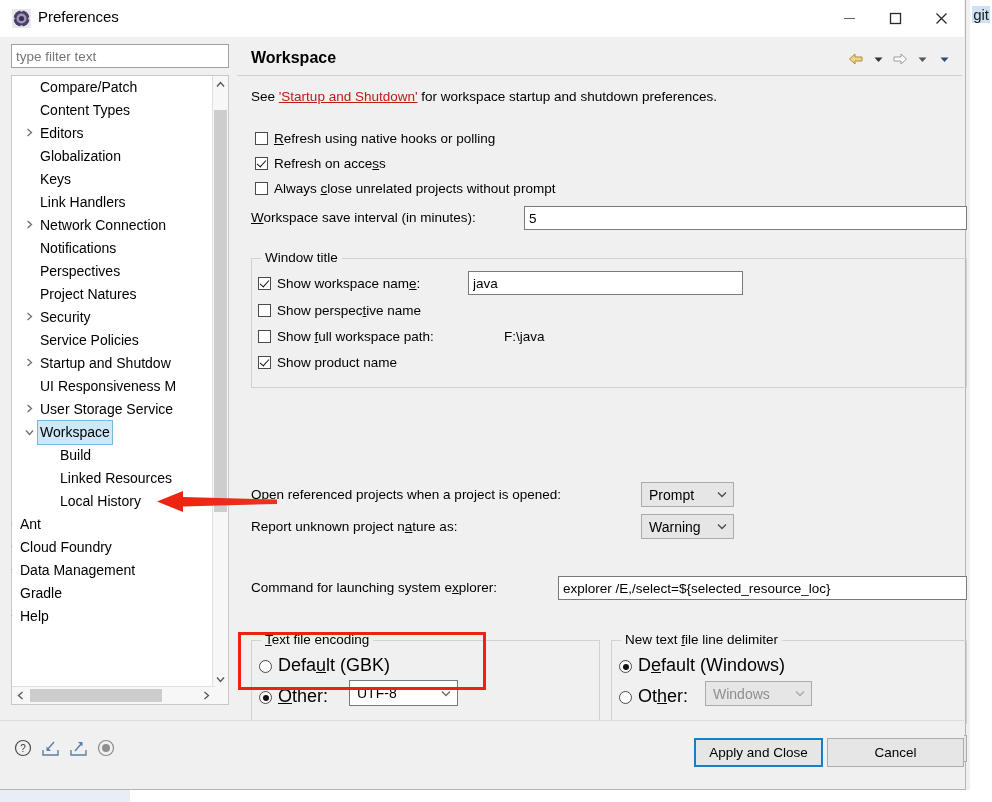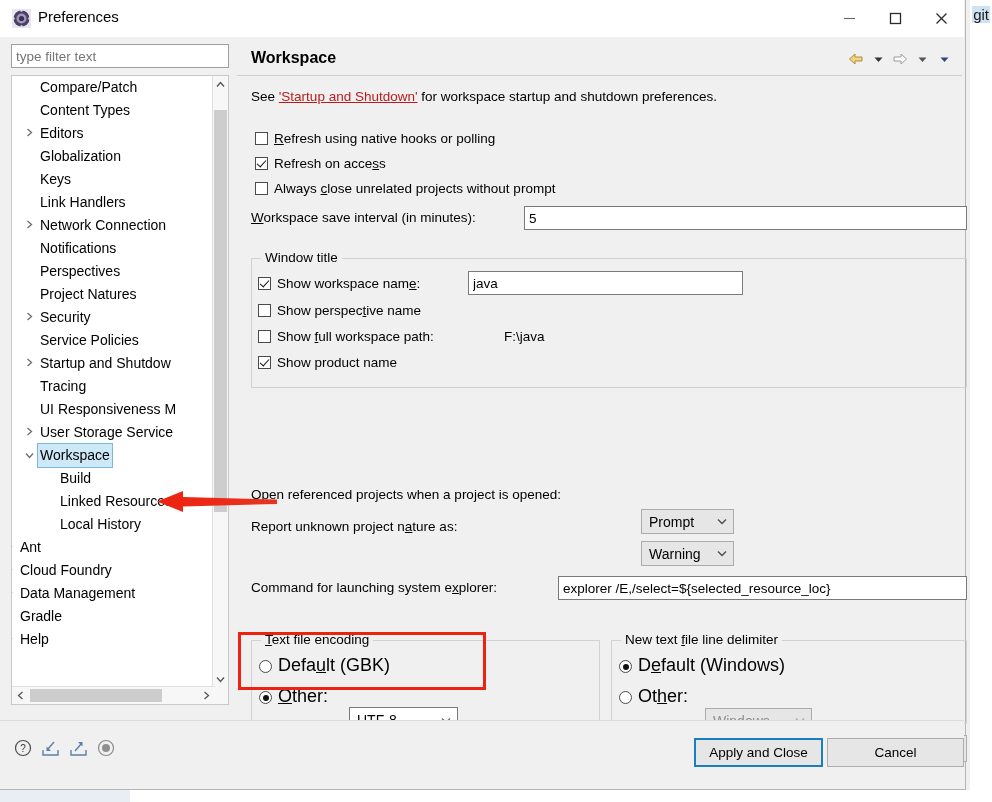--- a/index.html
+++ b/index.html
@@ -65,21 +65,21 @@
   .u{text-decoration:underline;}
 
   .lblrow{position:absolute;font-size:13.5px;white-space:nowrap;}
   .txtinput{position:absolute;box-sizing:border-box;border:1px solid #7a7a7a;background:#fff;
     font-family:"Liberation Sans",sans-serif;font-size:13.5px;padding:0 4px;color:#000;outline:none;}
 
   .group{position:absolute;border:1px solid #d2d2d2;box-sizing:border-box;}
   .group-title{position:absolute;top:-9px;left:9px;background:#f0f0f0;padding:0 4px;font-size:13.5px;}
 
   .combo{position:absolute;box-sizing:border-box;height:25px;background:#e6e6e6;border:1px solid #ababab;
-    display:flex;align-items:center;padding-left:7px;font-size:14px;color:#000;margin-top:27px;}
+    display:flex;align-items:center;padding-left:7px;font-size:14px;color:#000;}
   .combo .cv{flex:1;}
   .combo .carat{width:22px;text-align:center;color:#4a4a4a;font-size:10px;}
   .combo.white{background:#fff;border:1px solid #7a7a7a;}
   .combo.dis .cv{color:#8e8e8e;}
   .combo.dis .carat{color:#a9a9a9;}
 
   .rbrow{position:absolute;font-size:18px;white-space:nowrap;}
   .rb{display:inline-block;width:13px;height:13px;border:1px solid #4a4a4a;border-radius:50%;background:#fff;vertical-align:-2px;margin-right:6px;position:relative;box-sizing:border-box;}
   .rb.on:after{content:"";position:absolute;left:2.5px;top:2.5px;width:6px;height:6px;border-radius:50%;background:#111;}
 
@@ -160,21 +160,20 @@
         <div class="tnode" style="padding-left: 26px;"><span class="lbl">Notifications</span></div>
         <div class="tnode" style="padding-left: 26px;"><span class="lbl">Perspectives</span></div>
         <div class="tnode" style="padding-left: 26px;"><span class="lbl">Project Natures</span></div>
         <div class="tnode" style="padding-left: 26px;"><span class="arrow" style="left: 9px;"><svg width="7" height="9" viewBox="0 0 7 9">
               <polyline points="1.5,1 5.5,4.5 1.5,8" fill="none" stroke="#6e6e6e" stroke-width="1.3"></polyline>
             </svg></span><span class="lbl">Security</span></div>
         <div class="tnode" style="padding-left: 26px;"><span class="lbl">Service Policies</span></div>
         <div class="tnode" style="padding-left: 26px;"><span class="arrow" style="left: 9px;"><svg width="7" height="9" viewBox="0 0 7 9">
               <polyline points="1.5,1 5.5,4.5 1.5,8" fill="none" stroke="#6e6e6e" stroke-width="1.3"></polyline>
             </svg></span><span class="lbl">Startup and Shutdow</span></div>
-        <div class="tnode" style="padding-left: 26px;"><span class="lbl">Tracing</span></div>
         <div class="tnode" style="padding-left: 26px;"><span class="lbl">UI Responsiveness M</span></div>
         <div class="tnode" style="padding-left: 26px;"><span class="arrow" style="left: 9px;"><svg width="7" height="9" viewBox="0 0 7 9">
               <polyline points="1.5,1 5.5,4.5 1.5,8" fill="none" stroke="#6e6e6e" stroke-width="1.3"></polyline>
             </svg></span><span class="lbl">User Storage Service</span></div>
         <div class="tnode sel" style="padding-left: 26px;"><span class="arrow" style="left: 9px;"><svg width="9" height="7" viewBox="0 0 9 7">
               <polyline points="1,1.5 4.5,5.5 8,1.5" fill="none" stroke="#6e6e6e" stroke-width="1.3"></polyline>
             </svg></span><span class="lbl">Workspace</span></div>
         <div class="tnode" style="padding-left: 46px;"><span class="lbl">Build</span></div>
         <div class="tnode" style="padding-left: 46px;"><span class="lbl">Linked Resources</span></div>
         <div class="tnode" style="padding-left: 46px;"><span class="lbl">Local History</span></div>

